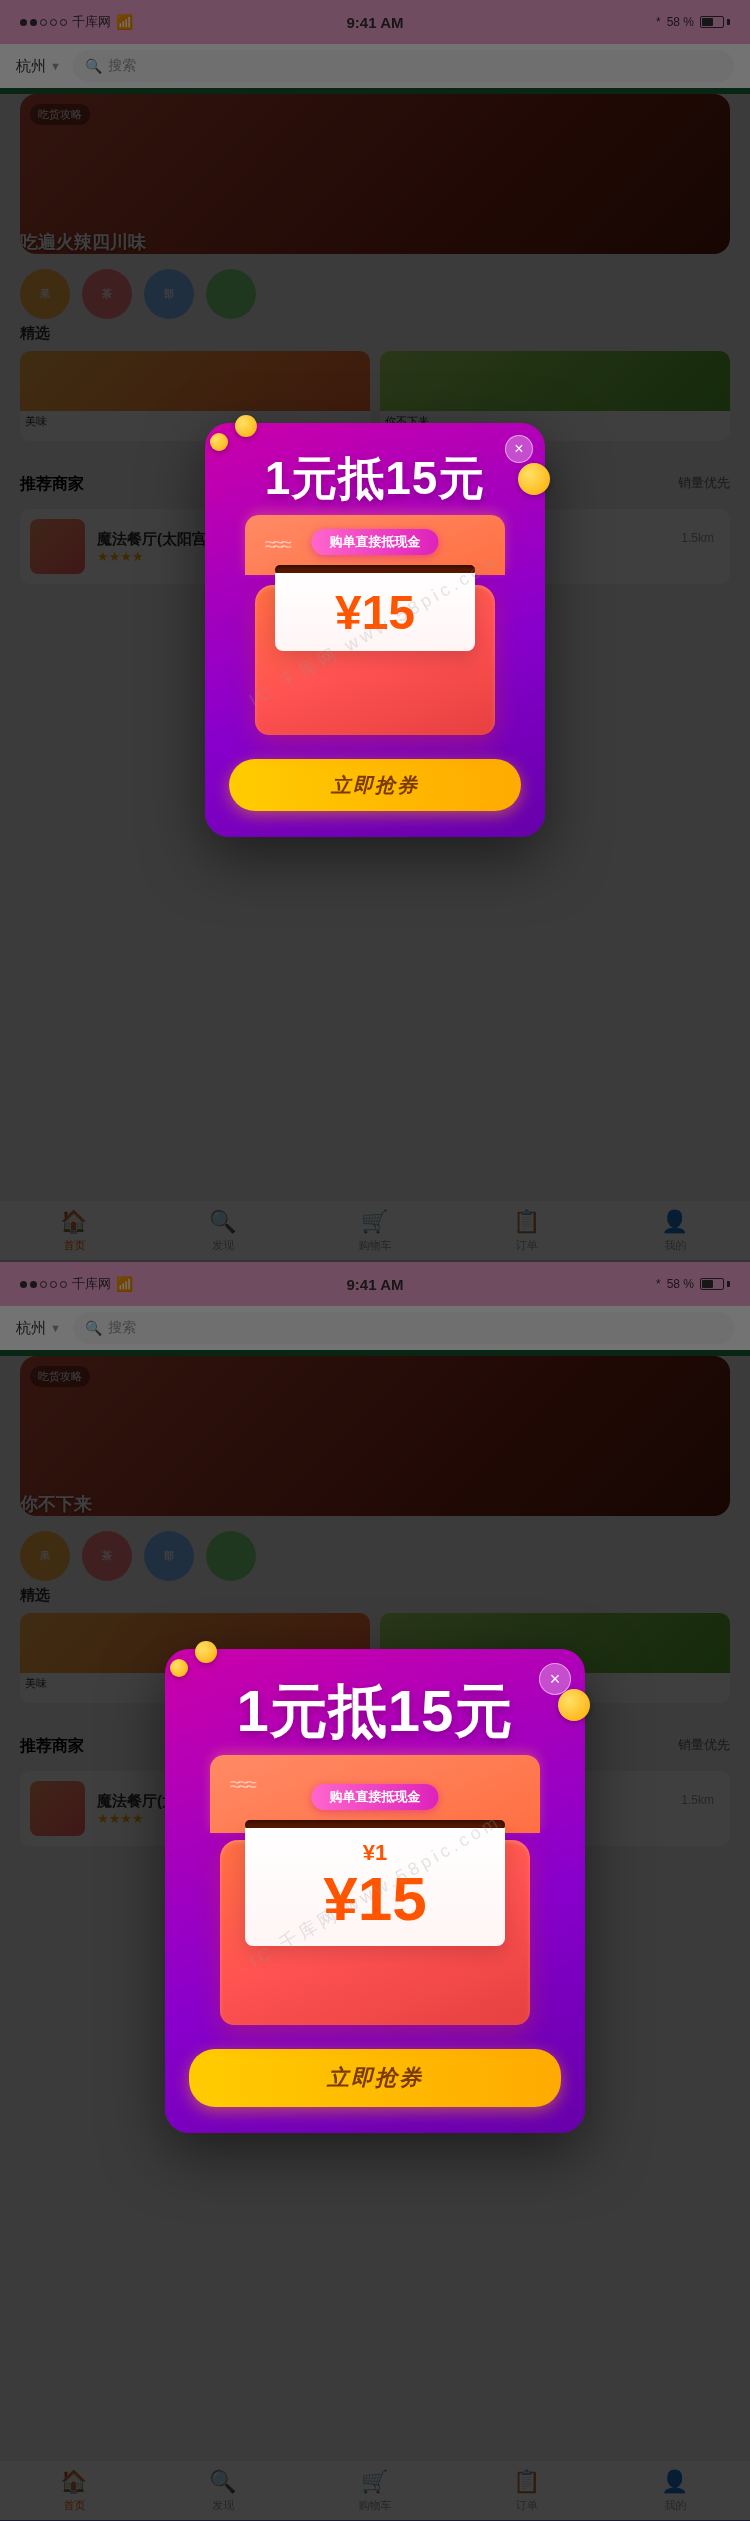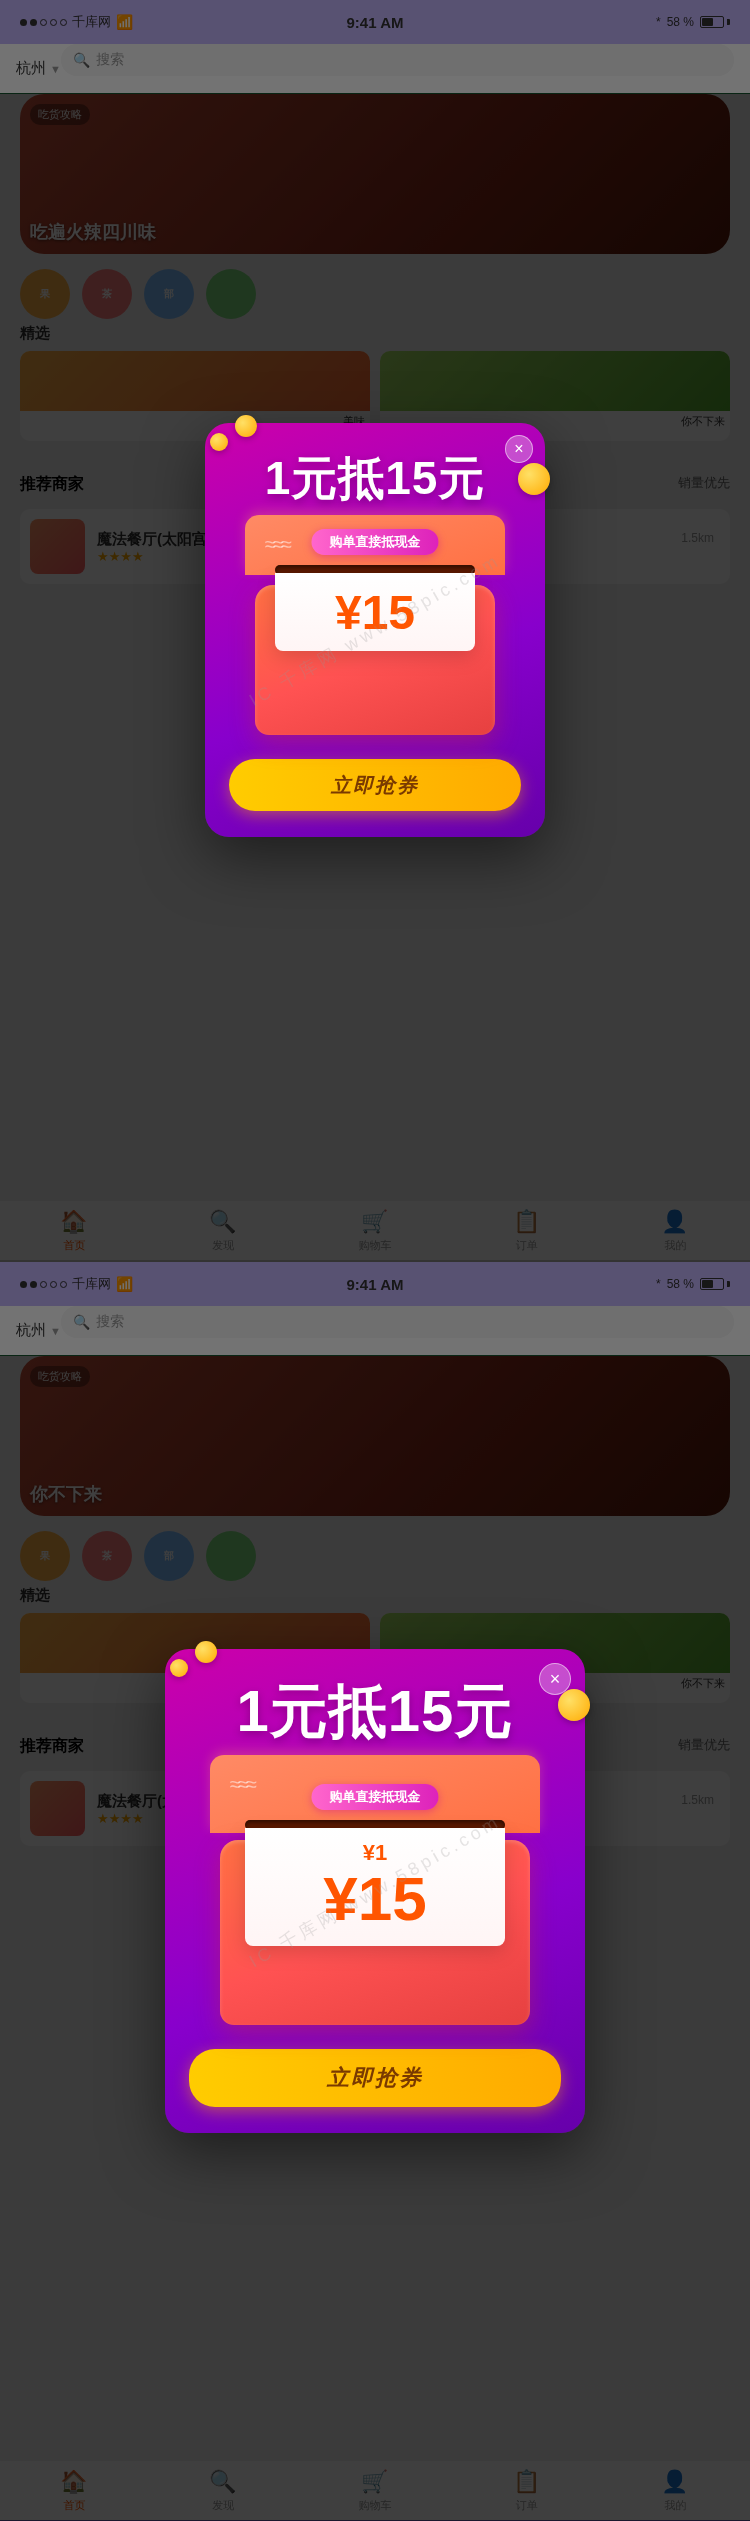--- a/index.html
+++ b/index.html
@@ -19,21 +19,21 @@
       overflow: hidden;
       background: #f5f5f5;
     }
     .screen + .screen {
       border-top: 2px solid #333;
     }
 
     
     .status-bar {
       height: 44px;
-      background: #c4b5fd;
+      background: #f9a8d4;
       display: flex;
       align-items: center;
       justify-content: space-between;
       padding: 0 20px;
       font-size: 13px;
       color: #333;
       position: relative;
       z-index: 10;
     }
     .status-left { display: flex; align-items: center; gap: 5px; }
@@ -46,23 +46,24 @@
     .battery { display: flex; align-items: center; gap: 2px; }
     .battery-body { width: 24px; height: 12px; border: 1.5px solid #333; border-radius: 2px; position: relative; display: flex; align-items: center; padding: 1px; }
     .battery-fill { width: 55%; height: 100%; background: #333; border-radius: 1px; }
     .battery-cap { width: 3px; height: 6px; background: #333; border-radius: 0 1px 1px 0; margin-left: 1px; }
 
     
     .nav-bar {
       height: 50px;
       background: #fff;
       display: flex;
+      align-items: center;
       padding: 0 16px;
-      gap: 0;
-      border-bottom: 1px solid #14532d;
+      gap: 12px;
+      border-bottom: 6px solid #14532d;
       position: relative;
       z-index: 10;
     }
     .nav-location { display: flex; align-items: center; gap: 4px; font-size: 15px; font-weight: 500; color: #333; }
     .nav-location-arrow { font-size: 11px; color: #999; }
     .nav-search {
       flex: 1;
       height: 32px;
       background: #f5f5f5;
       border-radius: 16px;
@@ -87,25 +88,25 @@
     }
 
     
     .bg-hero {
       position: absolute;
       top: 0;
       left: 20px;
       right: 20px;
       height: 160px;
       background: linear-gradient(135deg, #c8523a 0%, #8b2a1a 60%, #5a1a0a 100%);
-      border-radius: 24px;
+      border-radius: 16px;
       overflow: hidden;
       display: flex;
       align-items: flex-end;
-      padding: 10px;
+      padding: 0;
     }
     .bg-hero-title { color: #fff; font-size: 18px; font-weight: 700; text-shadow: 0 1px 3px rgba(0,0,0,0.5); }
     .bg-hero-tag {
       position: absolute;
       top: 10px;
       left: 10px;
       background: rgba(0,0,0,0.35);
       color: #fff;
       font-size: 11px;
       padding: 3px 8px;
@@ -158,21 +159,21 @@
     
     .bg-food-row {
       position: absolute;
       top: 230px;
       left: 0;
       right: 0;
       padding: 0 20px;
     }
     .bg-food-row-title { font-size: 15px; font-weight: 600; color: #333; margin-bottom: 8px; }
     .bg-food-cards { display: flex; gap: 10px; }
-    .bg-food-card { flex: 1; height: 90px; background: #fff; border-radius: 10px; overflow: hidden; text-align: right; }
+    .bg-food-card { flex: 1; height: 90px; background: #fff; border-radius: 10px; overflow: hidden; }
     .bg-food-card-img { width: 100%; height: 60px; background: linear-gradient(135deg, #ffb347, #ff6b35); }
     .bg-food-card-label { font-size: 11px; color: #333; padding: 3px 5px; }
 
     
     .overlay {
       position: absolute;
       top: 0; left: 0; right: 0; bottom: 0;
       background: rgba(0,0,0,0.55);
       z-index: 20;
       display: flex;

